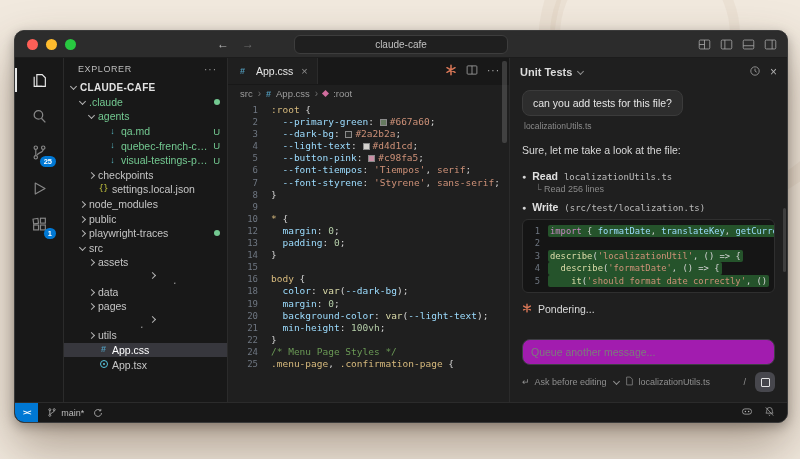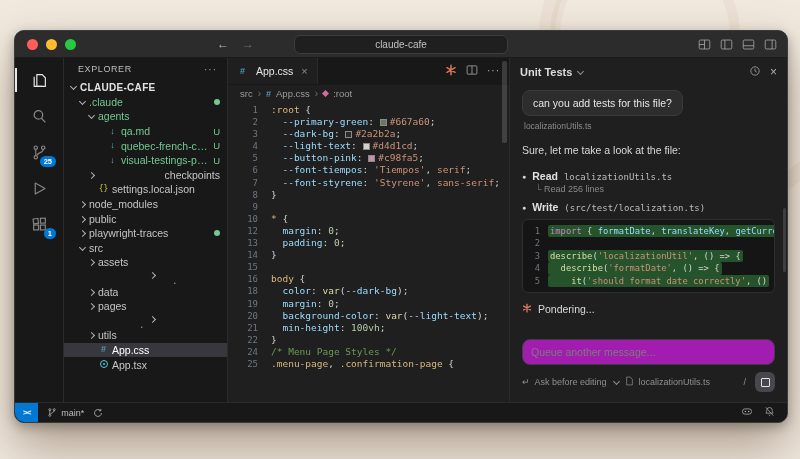--- a/index.html
+++ b/index.html
@@ -232,21 +232,21 @@
               <span class="ficon arrow">↓</span>
               <span class="tlabel green">quebec-french-complian...</span>
               <span class="git">U</span>
             </div>
             <div class="trow" style="padding-left: 31px;">
               <span class="chev"></span>
               <span class="ficon arrow">↓</span>
               <span class="tlabel green">visual-testings-playwright...</span>
               <span class="git">U</span>
             </div>
-            <div class="trow" style="padding-left: 22px; justify-content: space-between;">
+            <div class="trow" style="padding-left: 22px;">
               <span class="chev right"></span>
               <span class="tlabel">checkpoints</span>
             </div>
             <div class="trow" style="padding-left: 22px;">
               <span class="chev"></span>
               <span class="ficon json">{}</span>
               <span class="tlabel">settings.local.json</span>
             </div>
             <div class="trow" style="padding-left: 13px;">
               <span class="chev right"></span>

